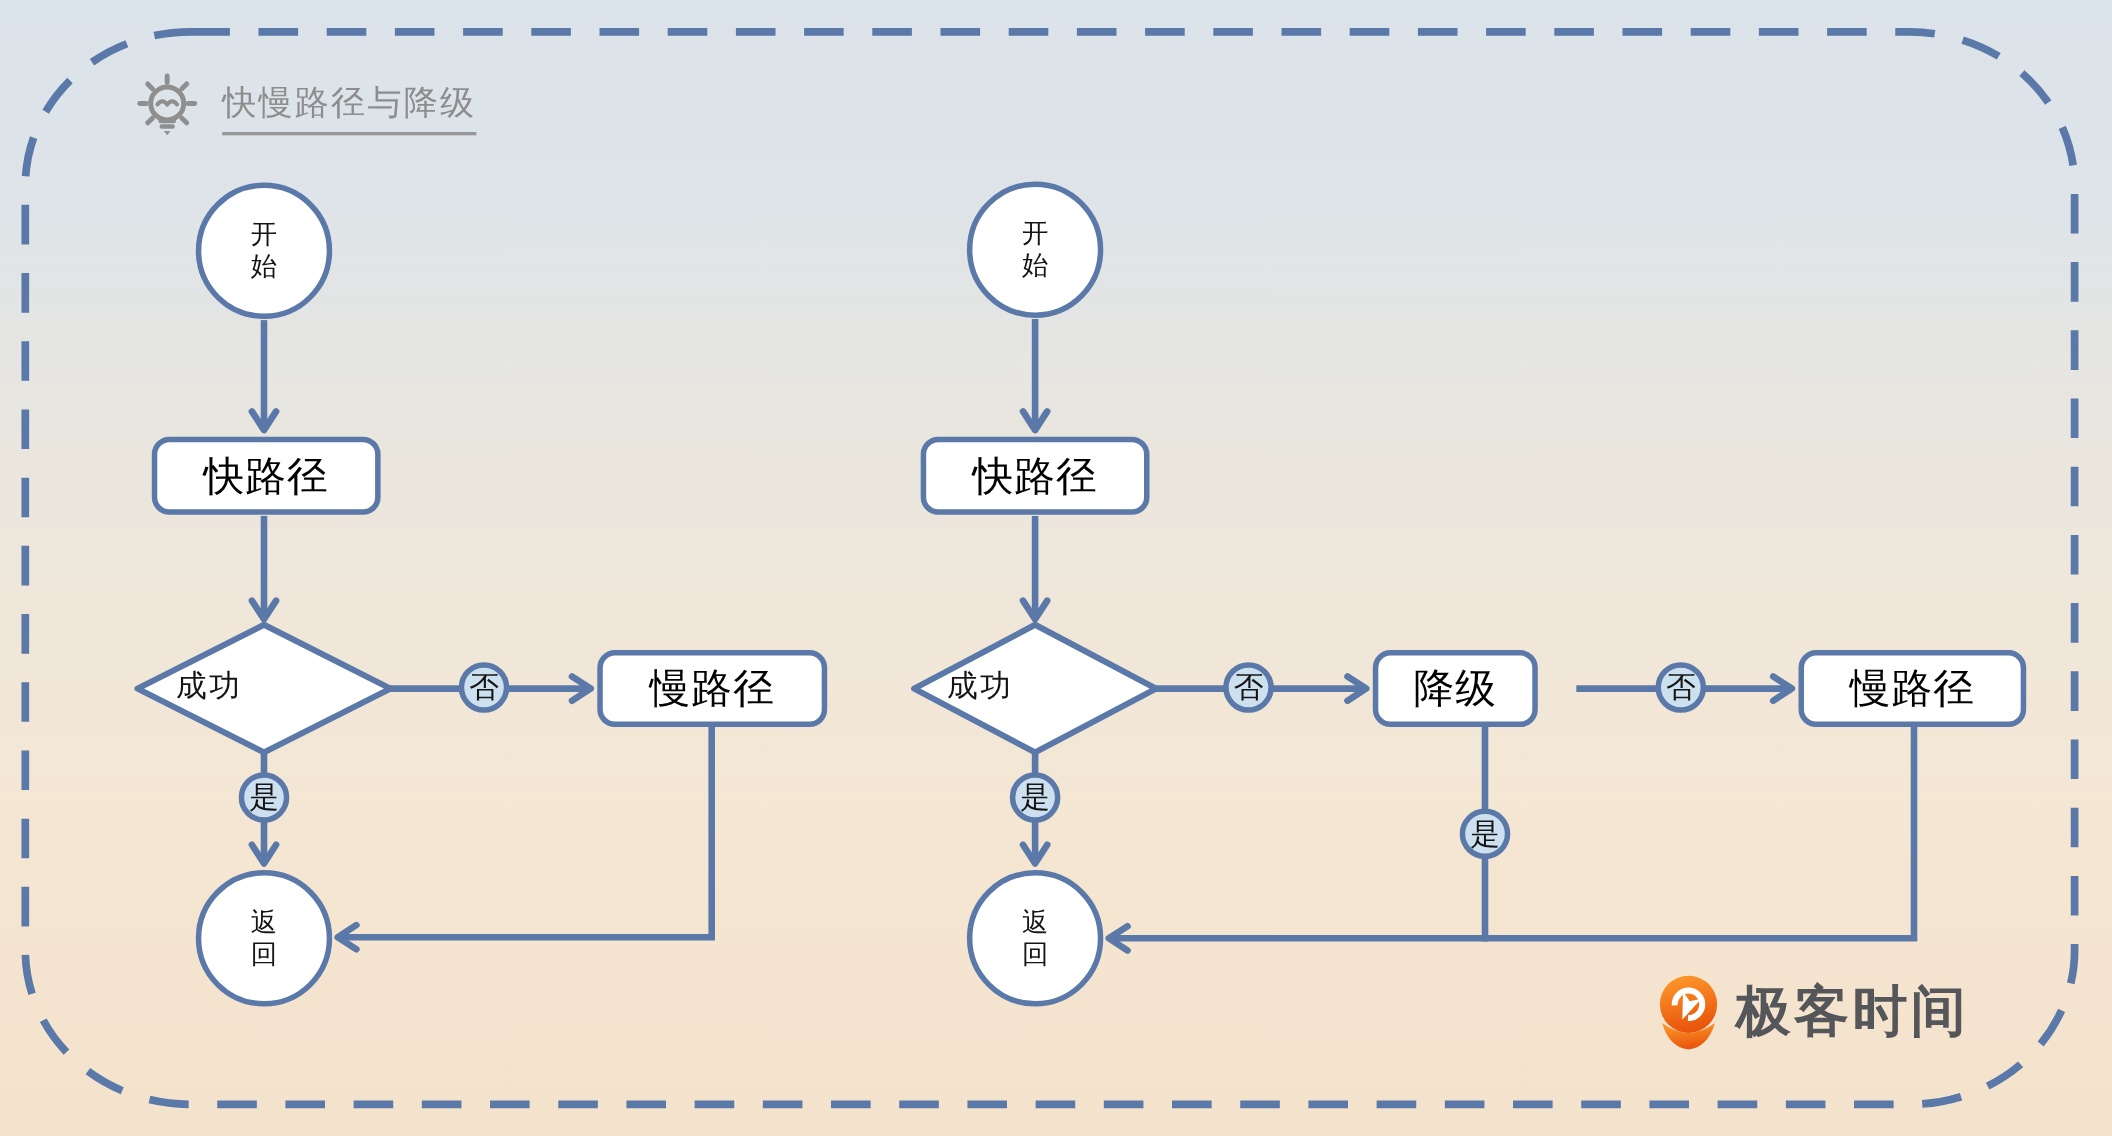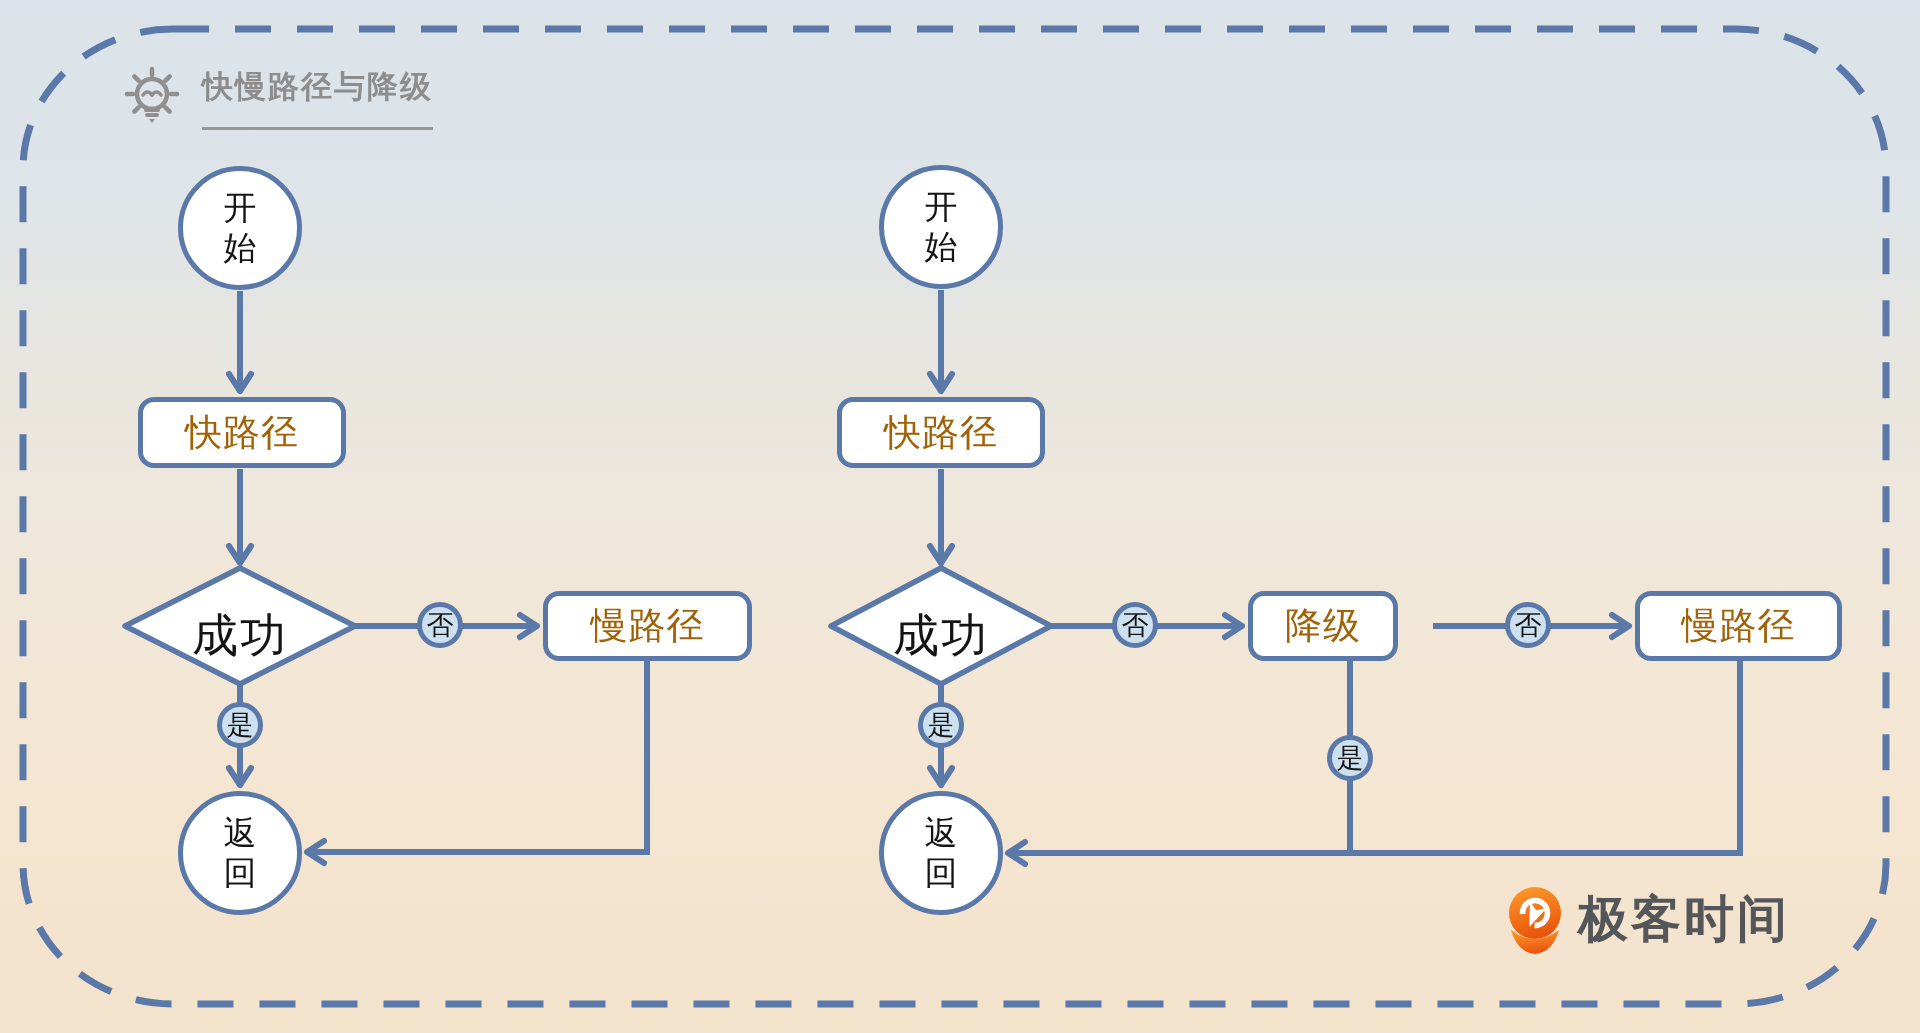--- a/index.html
+++ b/index.html
@@ -4,30 +4,30 @@
 <style>
   html,body{margin:0;padding:0;}
   body{font-family:"Liberation Sans","DejaVu Sans",sans-serif;}
   .stage{
     position:relative;width:1920px;height:1033px;overflow:hidden;
     background:linear-gradient(180deg,#dbe3ea 0%,#dee4e8 18%,#e9e6df 38%,#f1e7d8 58%,#f5e6d1 78%,#f3e2cc 100%);
   }
   .overlay{position:absolute;left:0;top:0;z-index:1;}
   
   .hdr{position:absolute;left:118px;top:64px;display:flex;align-items:center;gap:16px;z-index:4;}
-  .hdr-title{font-size:31px;color:#8d8d8d;padding-bottom:19px;border-bottom:3px solid #979797;letter-spacing:2px;font-weight:bold;}
+  .hdr-title{font-size:31px;color:#8d8d8d;padding-bottom:5px;border-bottom:3px solid #979797;letter-spacing:2px;}
   
   .node-circle{position:absolute;width:124px;height:124px;box-sizing:border-box;
     border:5px solid #5a78a8;border-radius:50%;background:#fff;z-index:2;
     display:flex;align-items:center;justify-content:center;color:#141414;}
-  .node-circle .wrap{display:inline-block;width:40px;font-size:33px;line-height:1.22;word-break:break-all;text-align:center;}
+  .node-circle .wrap{display:inline-block;width:40px;font-size:24px;line-height:1.22;word-break:break-all;text-align:center;}
   .node-rect{position:absolute;box-sizing:border-box;border:5px solid #5a78a8;border-radius:16px;
     background:#fff;z-index:2;display:flex;align-items:center;justify-content:center;
-    font-size:37px;color:#a16207;letter-spacing:1px;}
-  .diamond-label{position:absolute;width:160px;text-align:center;font-size:46px;color:#141414;z-index:2;letter-spacing:2px;}
+    font-size:37px;color:#000000;letter-spacing:1px;}
+  .diamond-label{position:absolute;width:160px;text-align:left;font-size:28px;color:#141414;z-index:2;letter-spacing:2px;}
   .badge{position:absolute;width:46px;height:46px;box-sizing:border-box;border:5px solid #5a78a8;
     border-radius:50%;background:#cde0ef;z-index:3;display:flex;align-items:center;justify-content:center;
     font-size:27px;color:#141414;}
   
   .brand{position:absolute;left:1506px;top:886px;display:flex;gap:14px;z-index:4;}
   .brand-name{font-size:50px;font-weight:600;color:#55565a;letter-spacing:3px;}
 </style>
 </head>
 <body>
 

